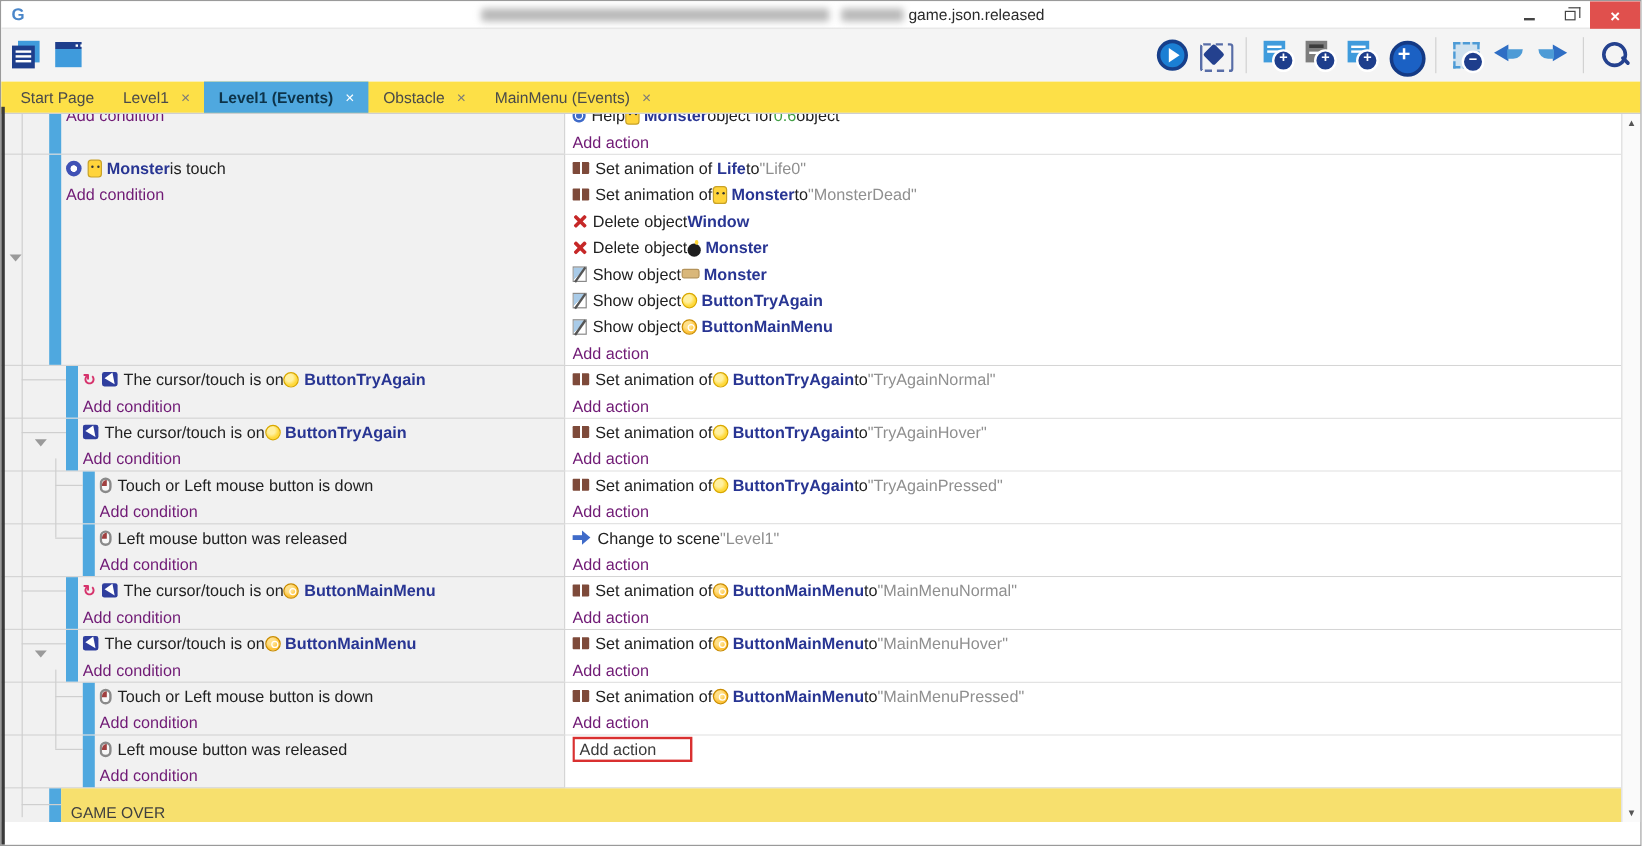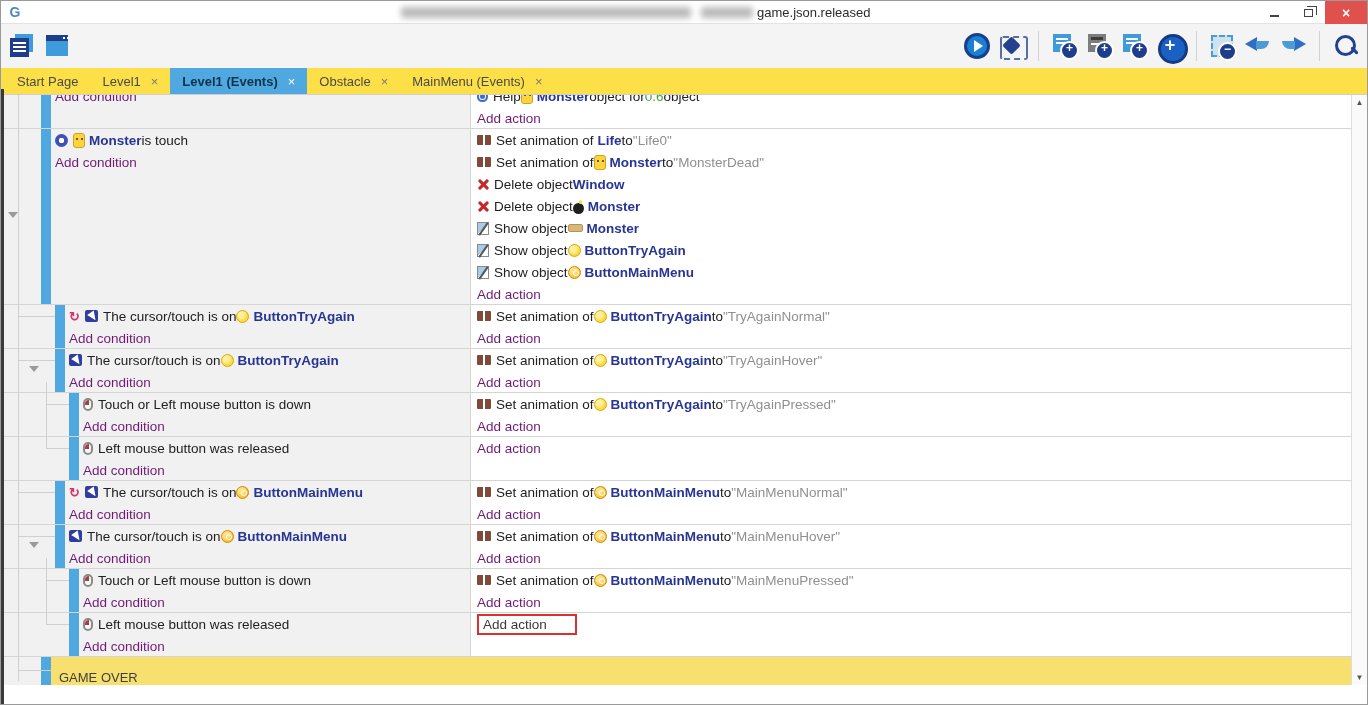--- a/index.html
+++ b/index.html
@@ -437,20 +437,25 @@
               <div class="line">
                 <span class="icon i-mouse"></span>
                 <span class="sg-t">Left mouse button was released</span>
               </div>
               <div class="line">
                 <span class="sg-p">Add condition</span>
               </div>
             </div>
             <div class="act-cell">
               <div class="line">
+                <span class="icon i-scene"></span>
+                <span class="sg-t">Change to scene </span>
+                <span class="sg-a">"Level1"</span>
+              </div>
+              <div class="line">
                 <span class="sg-p">Add action</span>
               </div>
             </div>
           </div>
           <div class="event" style="height: 44px;">
             <div class="cond-cell" style="padding-left: 68px;">
               <div class="ev-bar" style="left: 54px;"></div>
               <div class="line">
                 <span class="icon i-invert">↻</span>
                 <span class="icon i-cursor"></span>

